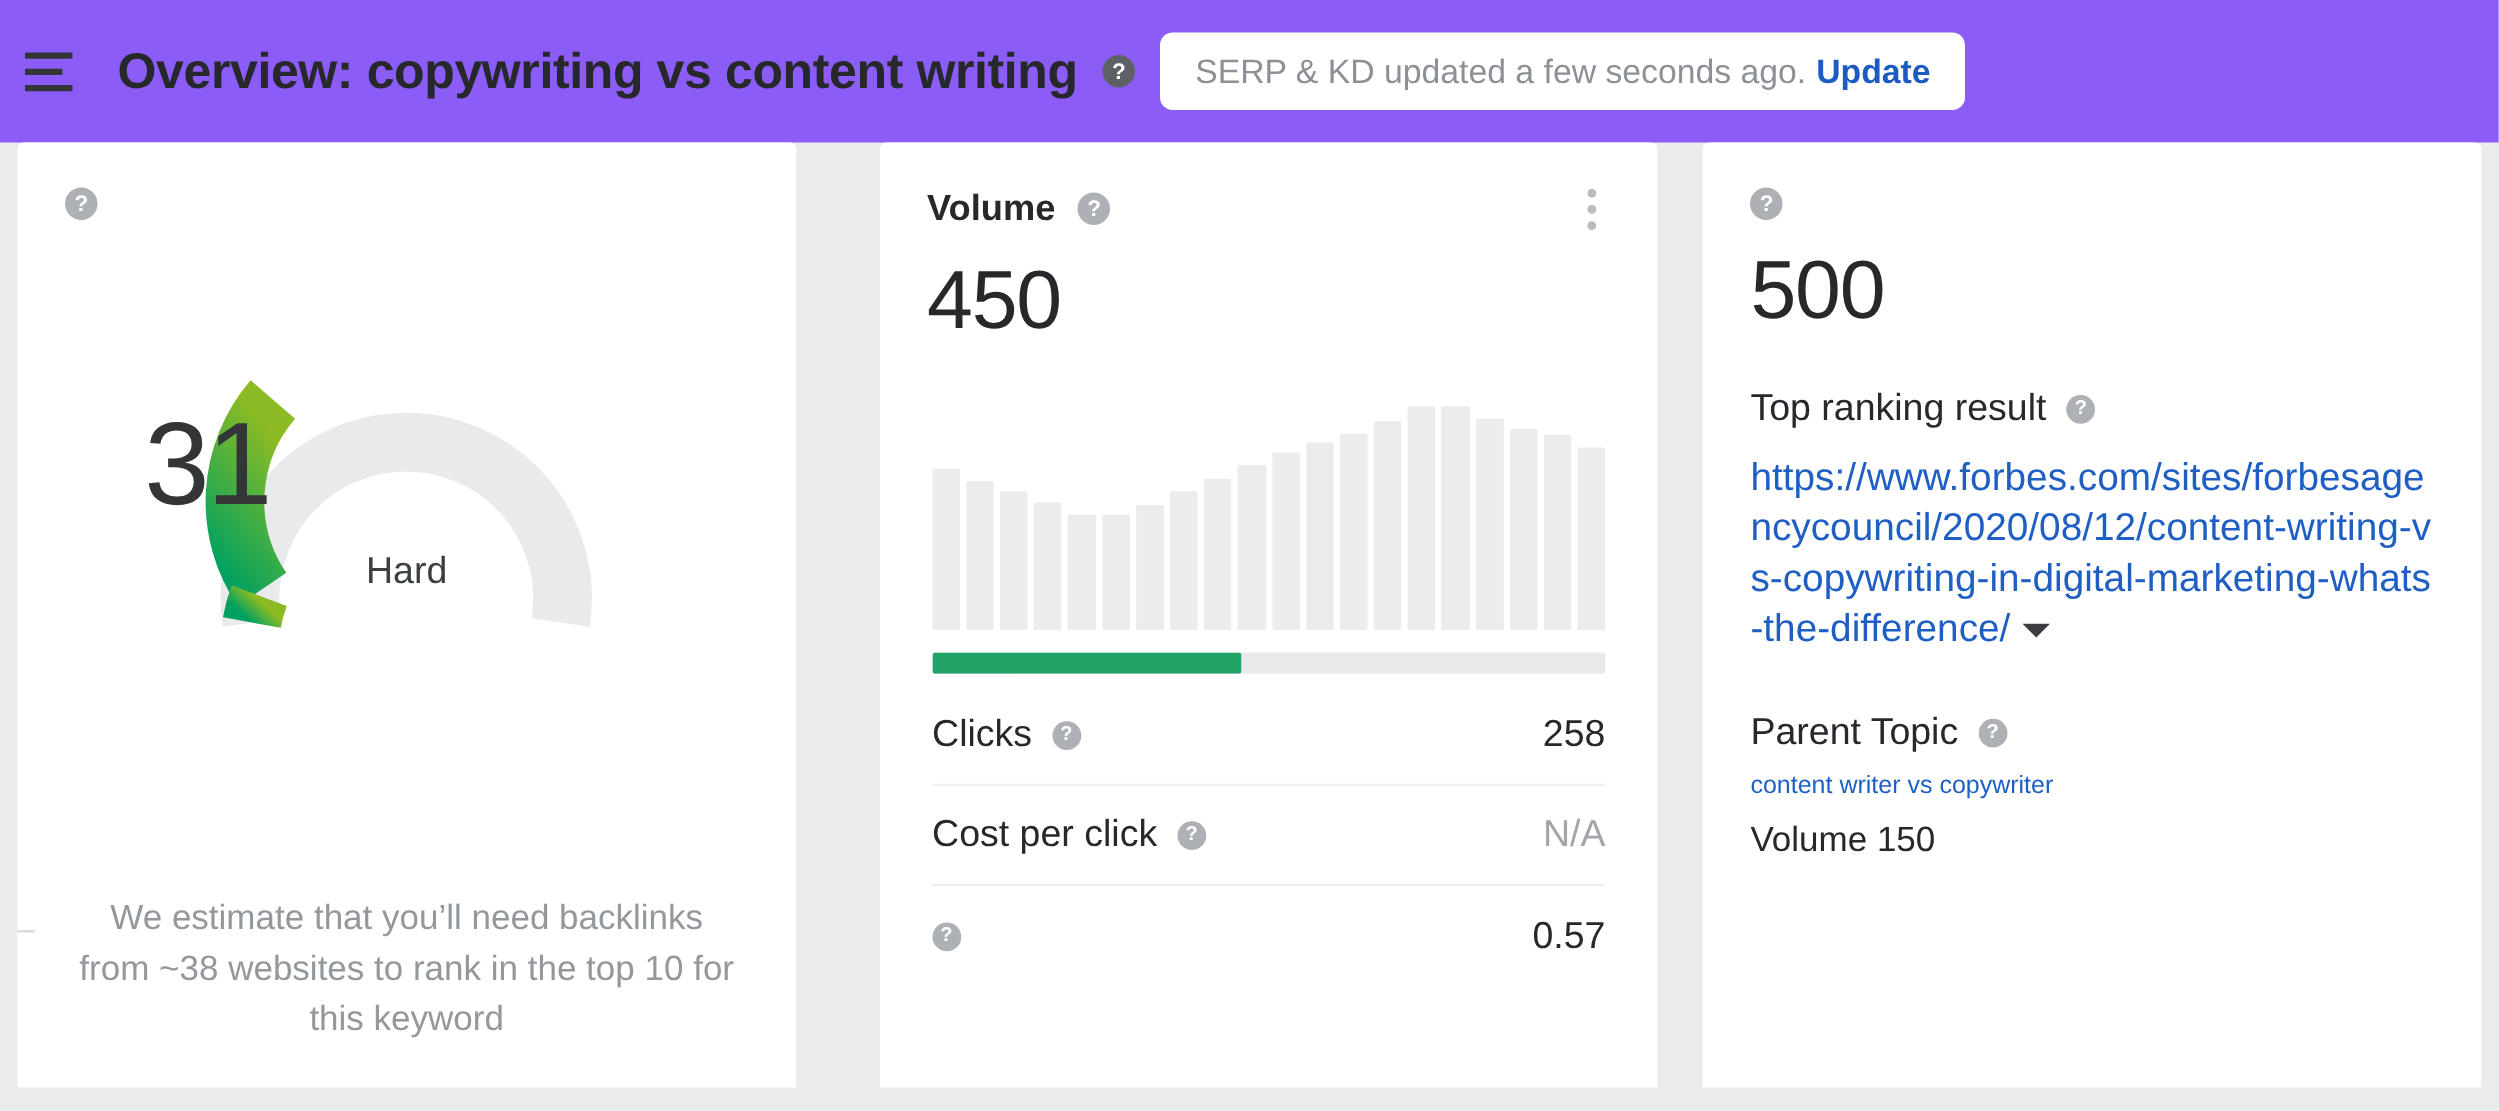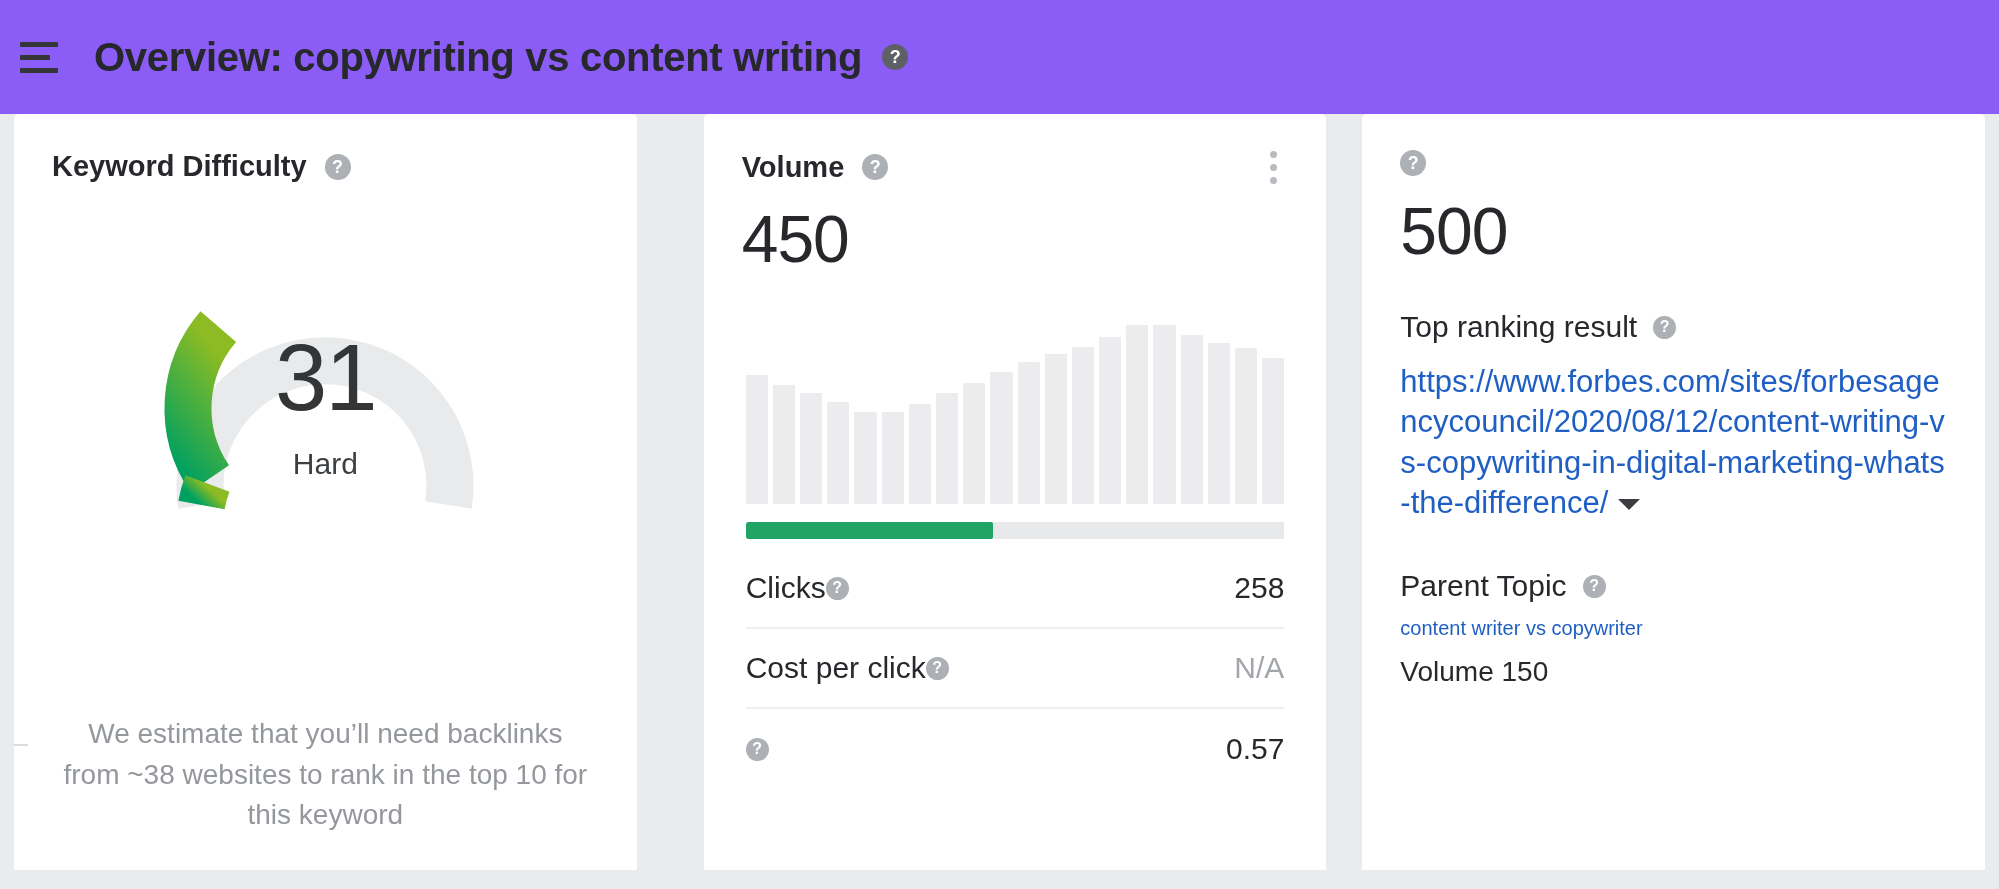--- a/index.html
+++ b/index.html
@@ -129,21 +129,21 @@
     position: relative;
     width: 420px;
     height: 290px;
     margin: 52px auto 0 auto;
   }
   .gauge-wrap svg { display:block; }
   .gauge-value {
     position: absolute;
     left: 0; right: 0;
     top: 96px;
-    text-align: center;
+    text-align: left;
     font-size: 94px;
     color: #333537;
     line-height: 1;
     letter-spacing: -2px;
   }
   .gauge-label {
     position: absolute;
     left: 0; right: 0;
     top: 212px;
     text-align: center;
@@ -189,21 +189,21 @@
   .metrics { margin: 10px 42px 0 42px; }
   .metric-row {
     display: flex;
     align-items: center;
     height: 80px;
     border-bottom: 2px solid #eeeff0;
     font-size: 30px;
     color: #26282b;
   }
   .metric-row:last-child { border-bottom: none; }
-  .metric-label { display: flex; align-items: center; gap: 0; }
+  .metric-label { display: flex; align-items: center; gap: 16px; }
   .metric-value { margin-left: auto; font-size: 30px; color: #26282b; }
   .metric-value.muted { color: #a2a5aa; }
 
   
   .sub-head {
     display: flex; align-items: center; gap: 16px;
     padding: 46px 34px 0 38px;
   }
   .sub-title { font-size: 30px; color: #26282b; }
   .link-block {
@@ -252,27 +252,30 @@
 <body>
 
 <div class="header">
   <div class="hamburger">
     <span></span>
     <span></span>
     <span></span>
   </div>
   <div class="page-title">Overview: copywriting vs content writing</div>
   <span class="help dark title-help">?</span>
+  <div class="update-pill">
+    <span>SERP &amp; KD updated a few seconds ago.</span>
+    <span class="update-link">Update</span>
+  </div>
 </div>
 
 <div class="cards">
 
   <div class="card card-kd">
     <div class="card-head">
-      <span class="card-title">Keyword Difficulty</span>
       <span class="help">?</span>
     </div>
 
     <div class="gauge-wrap">
       <svg width="420" height="290" viewBox="0 0 420 290" aria-hidden="true">
         <defs>
           <linearGradient id="gaugeGrad" x1="0" y1="1" x2="0.25" y2="0">
             <stop offset="0%" stop-color="#00a160"></stop>
             <stop offset="100%" stop-color="#8cbb23"></stop>
           </linearGradient>

